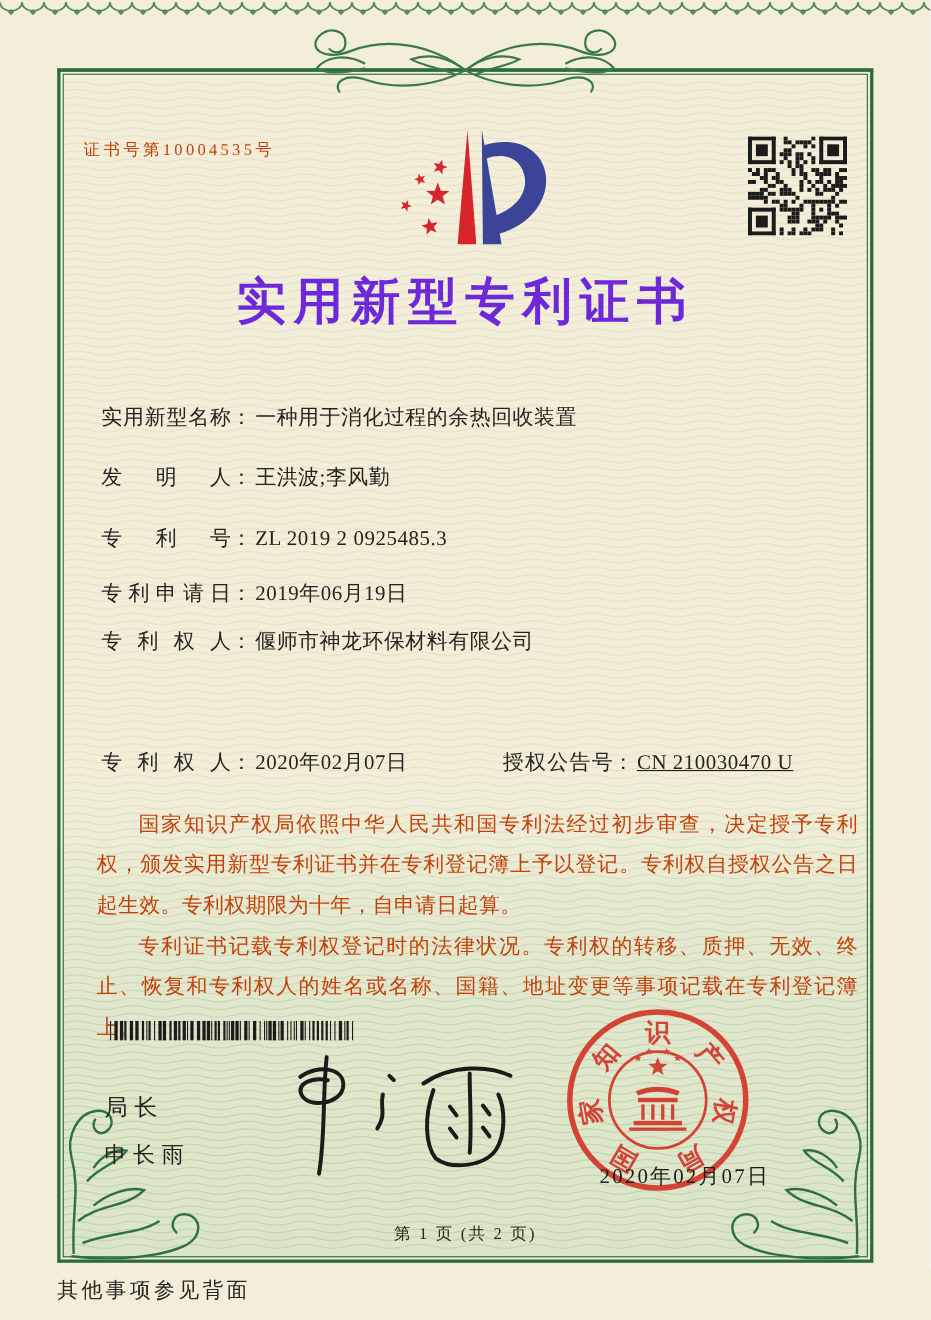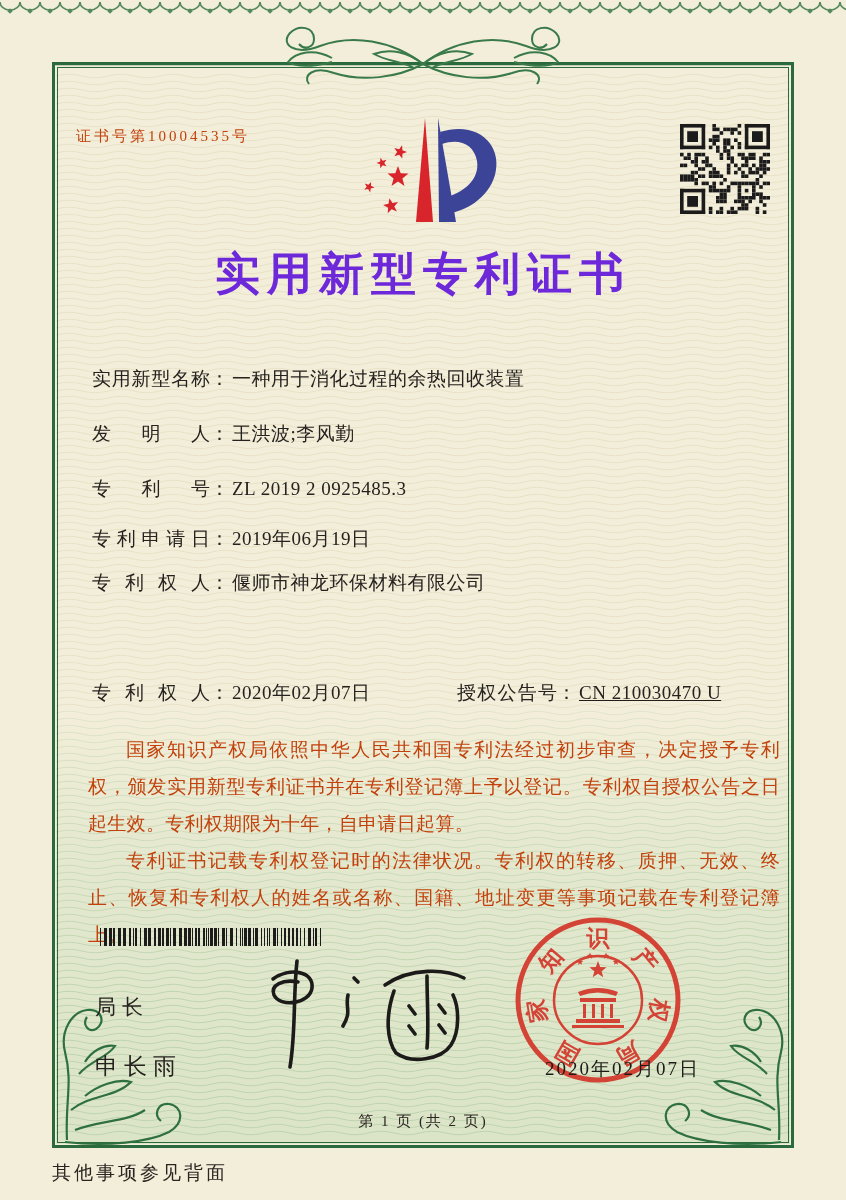--- a/index.html
+++ b/index.html
@@ -22,21 +22,21 @@
   .row{left:92px;width:680px;height:30px;font-size:19px;white-space:nowrap;}
   .flabel{display:inline-block;width:118px;text-align:justify;text-align-last:justify;
           vertical-align:top;color:#26221f;}
   .fcolon{display:inline-block;width:22px;color:#26221f;}
   .fvalue{color:#26221f;white-space:pre-wrap;letter-spacing:0.5px;}
   .pair2{position:absolute;left:365px;top:0;text-decoration:underline;}
   .body-text{left:88px;top:731px;width:692px;font-size:19px;line-height:37px;
              color:#c2410c;text-align:justify;letter-spacing:0.3px;}
   .body-text p{margin:0;text-indent:2em;}
   .director-title{left:95px;top:993px;font-size:21px;letter-spacing:6px;color:#26221f;text-align:right;}
-  .director-name{left:95px;top:1036px;font-size:23px;letter-spacing:6px;color:#26221f;margin-top:15px;}
+  .director-name{left:95px;top:1036px;font-size:20px;letter-spacing:6px;color:#26221f;}
   .seal-date{left:515px;top:1056px;width:215px;text-align:center;font-size:19px;
              letter-spacing:2px;color:#1d1a18;z-index:6;}
   .page-indicator{left:52px;top:1112px;width:742px;text-align:center;font-size:15px;
                   letter-spacing:2px;color:#2a2520;}
   .back-note{left:52px;top:1160px;width:742px;text-align:left;font-size:19px;
              letter-spacing:3px;color:#2a2520;}
   .z2{z-index:2;} .z3{z-index:3;} .z4{z-index:4;} .z5{z-index:5;}
 </style>
 </head>
 <body>

